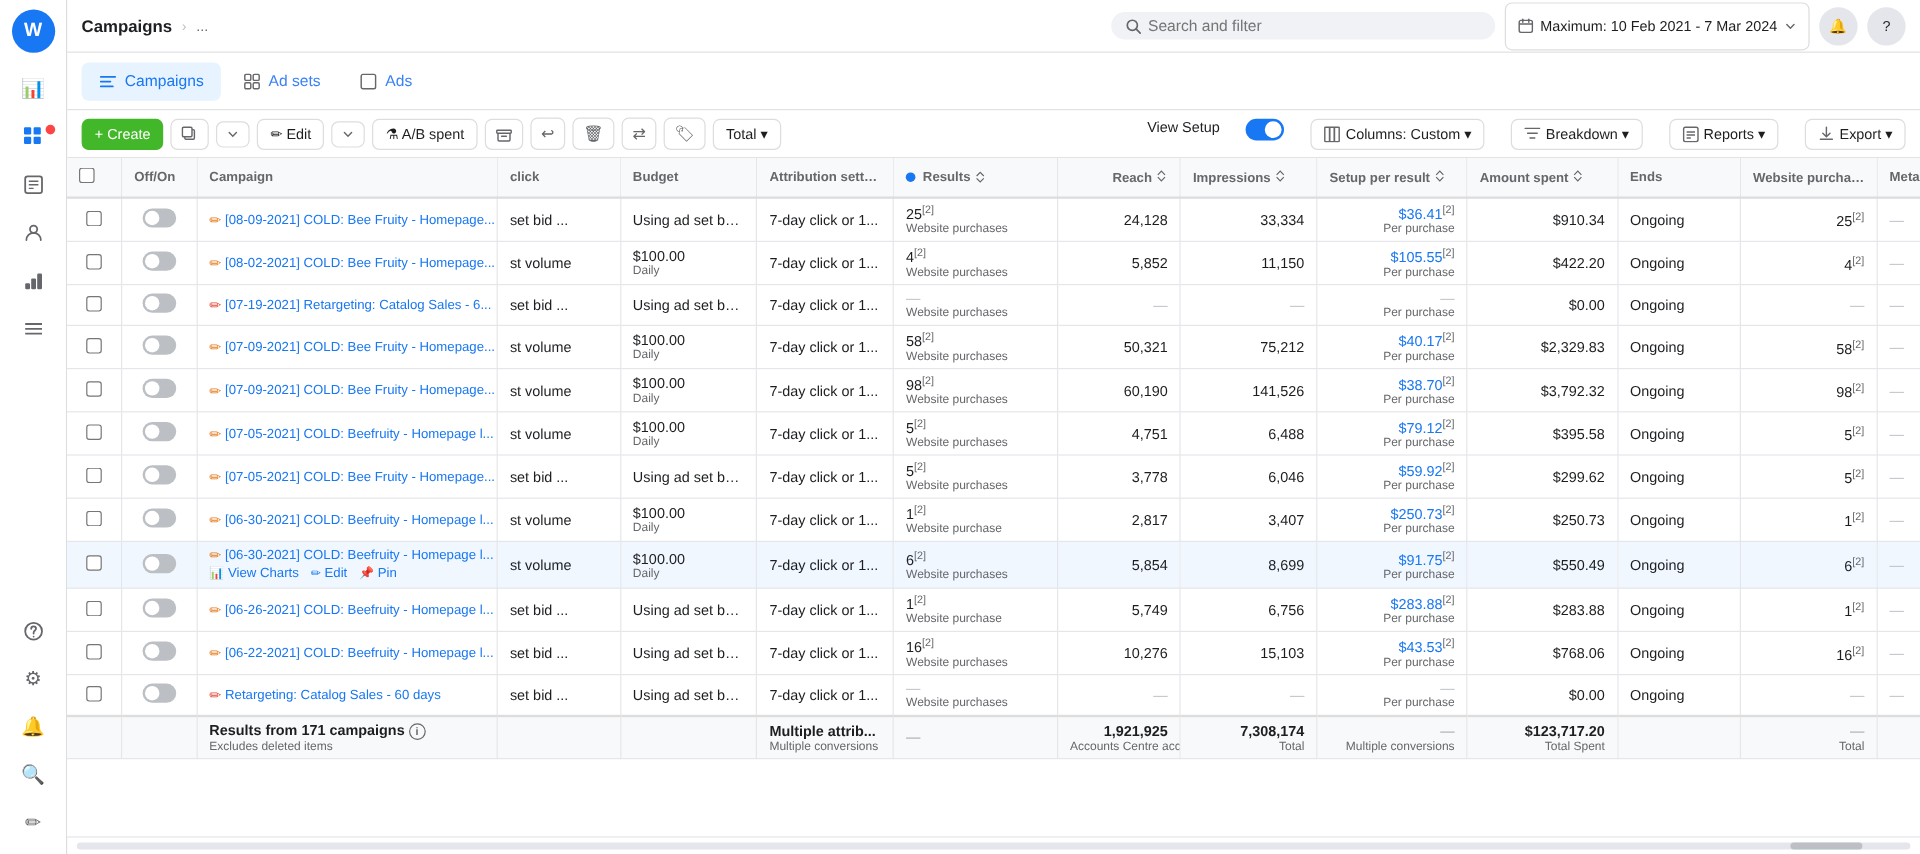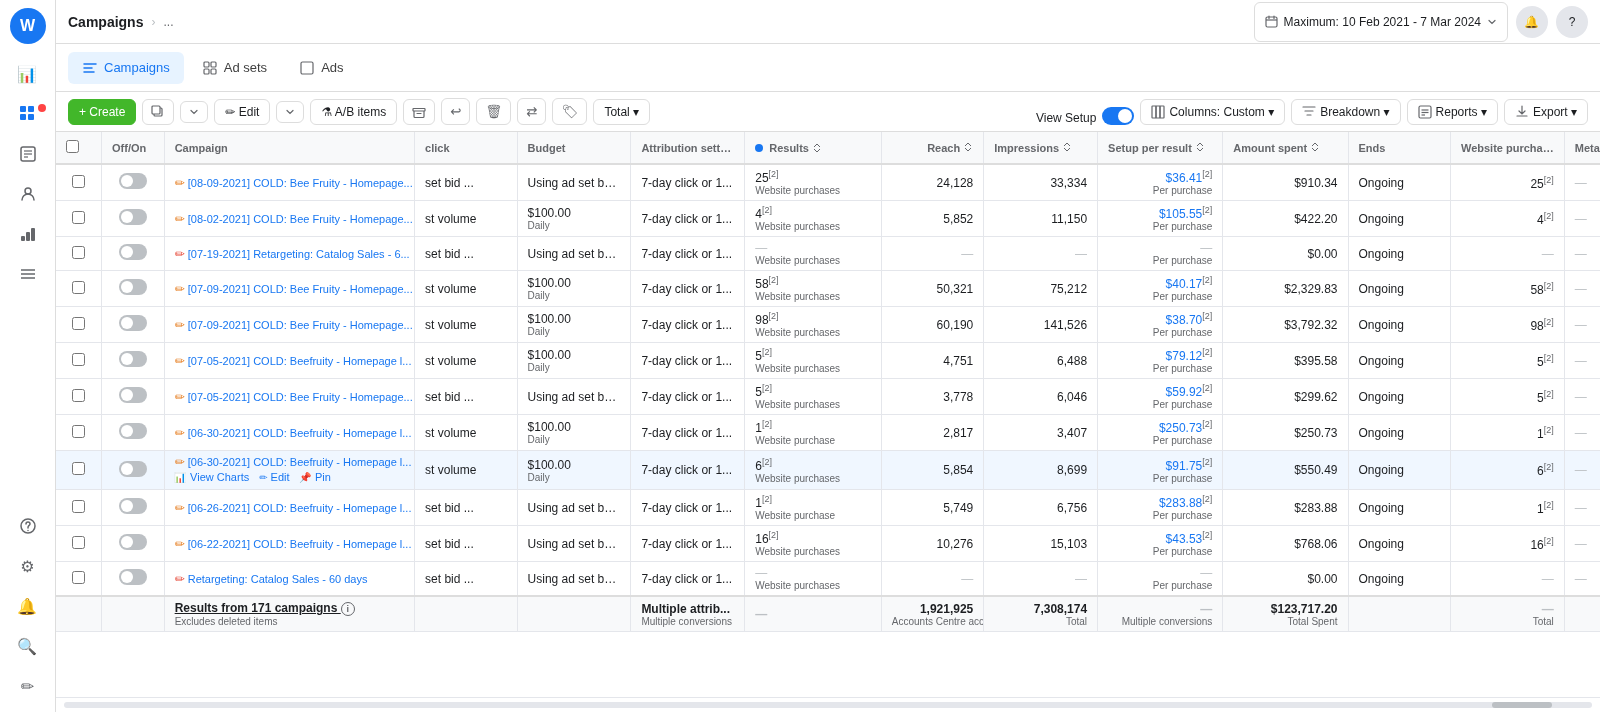--- a/index.html
+++ b/index.html
@@ -19,30 +19,30 @@
     
     .topbar { height: 44px; background: #fff; border-bottom: 1px solid #ddd; display: flex; align-items: center; padding: 0 12px; gap: 8px; flex-shrink: 0; }
     .topbar-title { font-weight: 600; font-size: 14px; color: #1c1e21; }
     .topbar-spacer { flex: 1; }
     .search-bar { display: flex; align-items: center; background: #f0f2f5; border-radius: 20px; padding: 4px 12px; gap: 6px; width: 320px; }
     .search-bar input { background: none; border: none; outline: none; font-size: 13px; color: #1c1e21; width: 100%; }
     .date-range { display: flex; align-items: center; gap: 6px; border: 1px solid #ddd; border-radius: 6px; padding: 12px 10px; font-size: 12px; cursor: pointer; background: #fff; }
 
     
     .nav-tabs { background: #fff; border-bottom: 1px solid #ddd; display: flex; align-items: center; padding: 0 12px; gap: 4px; flex-shrink: 0; height: 48px; }
-    .nav-tab { display: flex; align-items: center; gap: 6px; padding: 8px 14px; border-radius: 6px; cursor: pointer; font-size: 13px; font-weight: 500; color: #404040; border: none; background: none; }
+    .nav-tab { display: flex; align-items: center; gap: 6px; padding: 8px 14px; border-radius: 6px; cursor: pointer; font-size: 13px; font-weight: 500; color: #3b82f6; border: none; background: none; }
     .nav-tab.active { background: #e7f3ff; color: #1877f2; }
 
     
     .toolbar { background: #fff; border-bottom: 1px solid #ddd; display: flex; align-items: center; padding: 6px 12px; gap: 6px; flex-shrink: 0; flex-wrap: wrap; }
     .btn { display: flex; align-items: center; gap: 4px; padding: 5px 10px; border-radius: 6px; border: 1px solid #ddd; background: #fff; cursor: pointer; font-size: 12px; font-weight: 500; color: #1c1e21; }
     .btn-primary { background: #42b72a; color: #fff; border-color: #42b72a; }
     .btn-icon { border: 1px solid #ddd; padding: 5px 8px; border-radius: 6px; background: #fff; cursor: pointer; color: #65676b; display: flex; align-items: center; justify-content: center; }
     .toolbar-spacer { flex: 1; }
-    .toolbar-right { display: flex; align-items: flex-end; gap: 6px; margin-left: auto; }
+    .toolbar-right { display: flex; align-items: flex-start; gap: 22px; margin-left: auto; }
     .toggle-pill { width: 32px; height: 18px; background: #1877f2; border-radius: 9px; position: relative; display: inline-block; }
     .toggle-pill::after { content: ''; position: absolute; width: 14px; height: 14px; background: #fff; border-radius: 50%; top: 2px; right: 2px; }
 
     
     .table-container { flex: 1; overflow: auto; background: #fff; }
     table { width: 100%; border-collapse: collapse; table-layout: fixed; min-width: 1600px; }
     thead tr { background: #f8f9fa; border-bottom: 2px solid #ddd; position: sticky; top: 0; z-index: 10; }
     th { padding: 8px 10px; text-align: left; font-size: 11px; font-weight: 600; color: #65676b; border-right: 1px solid #e4e6eb; white-space: nowrap; overflow: hidden; text-overflow: ellipsis; }
     td { padding: 4px 10px; border-bottom: 1px solid #e4e6eb; border-right: 1px solid #e4e6eb; font-size: 12px; color: #1c1e21; vertical-align: middle; overflow: hidden; text-overflow: ellipsis; white-space: nowrap; }
     .col-checkbox { width: 40px; }
@@ -150,20 +150,27 @@
     <div style="width:8px;height:8px;border-radius:50%;background:#ff4444;position:absolute;left:38px;top:104px;"></div>
   </div>
 
   <div class="main">
 
     <div class="topbar">
       <div class="topbar-title">Campaigns</div>
       <span style="color:#bcc0c4">›</span>
       <span style="font-size:12px;color:#65676b;">...</span>
       <div class="topbar-spacer"></div>
+      <div class="search-bar">
+        <svg width="14" height="14" viewBox="0 0 14 14" fill="none">
+            <circle cx="6" cy="6" r="4.5" stroke="#65676b" stroke-width="1.5"></circle>
+            <line x1="9.5" y1="9.5" x2="13" y2="13" stroke="#65676b" stroke-width="1.5" stroke-linecap="round"></line>
+          </svg>
+        <input type="text" placeholder="Search and filter" style="">
+      </div>
       <div class="date-range">
         <svg width="13" height="13" viewBox="0 0 13 13" fill="none">
             <rect x="1" y="2" width="11" height="10" rx="1.5" stroke="#65676b" stroke-width="1.2"></rect>
             <line x1="1" y1="5" x2="12" y2="5" stroke="#65676b" stroke-width="1.2"></line>
             <line x1="4" y1="1" x2="4" y2="3.5" stroke="#65676b" stroke-width="1.2" stroke-linecap="round"></line>
             <line x1="9" y1="1" x2="9" y2="3.5" stroke="#65676b" stroke-width="1.2" stroke-linecap="round"></line>
           </svg>
         <span>Maximum: 10 Feb 2021 - 7 Mar 2024</span>
         <svg width="10" height="10" viewBox="0 0 10 10" fill="none">
             <path d="M2 3.5L5 6.5L8 3.5" stroke="#65676b" stroke-width="1.2" stroke-linecap="round"></path>
@@ -209,21 +216,21 @@
         <svg width="10" height="10" viewBox="0 0 10 10">
             <path d="M2 3.5L5 6.5L8 3.5" stroke="#65676b" stroke-width="1.2" stroke-linecap="round" fill="none"></path>
           </svg>
       </button>
       <button class="btn">✏ Edit</button>
       <button class="btn-icon">
         <svg width="10" height="10" viewBox="0 0 10 10">
             <path d="M2 3.5L5 6.5L8 3.5" stroke="#65676b" stroke-width="1.2" stroke-linecap="round" fill="none"></path>
           </svg>
       </button>
-      <button class="btn">⚗ A/B items</button>
+      <button class="btn">⚗ A/B spent</button>
       <button class="btn-icon">
         <svg width="14" height="14" viewBox="0 0 14 14" fill="none">
             <rect x="1" y="3.5" width="12" height="2.5" rx="0.5" stroke="#65676b" stroke-width="1.2"></rect>
             <path d="M2 6v5.5a1 1 0 001 1h8a1 1 0 001-1V6" stroke="#65676b" stroke-width="1.2"></path>
             <path d="M5 8.5h4" stroke="#65676b" stroke-width="1.2" stroke-linecap="round"></path>
           </svg>
       </button>
       <button class="btn-icon">↩</button>
       <button class="btn-icon">🗑</button>
       <button class="btn-icon">⇄</button>
@@ -553,21 +560,21 @@
               <td class="col-cost text-right"><span class="dash">—</span><span class="sub-label">Per purchase</span></td>
               <td class="col-amount text-right">$0.00</td>
               <td class="col-ends">Ongoing</td>
               <td class="col-website text-right"><span class="dash">—</span></td>
               <td class="col-meta"><span class="dash">—</span></td>
             </tr>
             <tr class="footer-row">
   <td class="col-checkbox"></td>
   <td class="col-onoff"></td>
   <td class="col-campaign">
-    <span style="font-weight:600;font-size:12px;text-decoration:underline;">Results from 171 campaigns <span class="info-icon">i</span></span>
+    <span style="font-weight:600;font-size:12px;">Results from 171 campaigns <span class="info-icon">i</span></span>
     <span class="footer-sub">Excludes deleted items</span>
   </td>
   <td class="col-strategy"></td>
   <td class="col-budget"></td>
   <td class="col-attribution">
     Multiple attrib...<span class="footer-sub">Multiple conversions</span>
   </td>
   <td class="col-results"><span class="dash">—</span></td>
   <td class="col-reach text-right">
     1,921,925<span class="footer-sub">Accounts Centre acco...</span>

